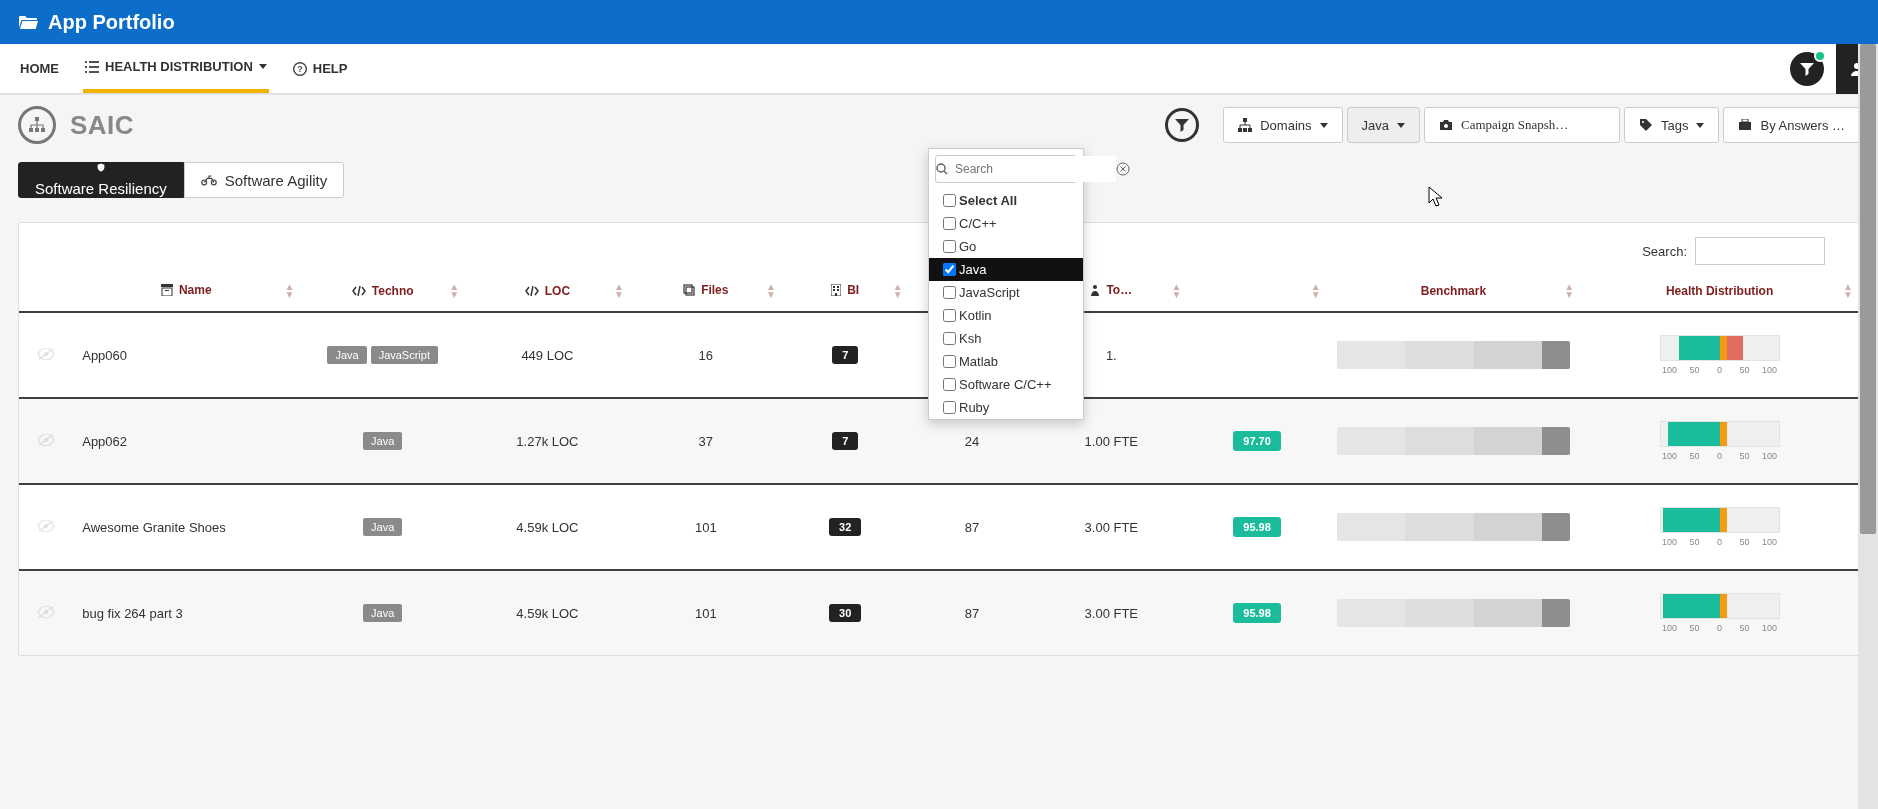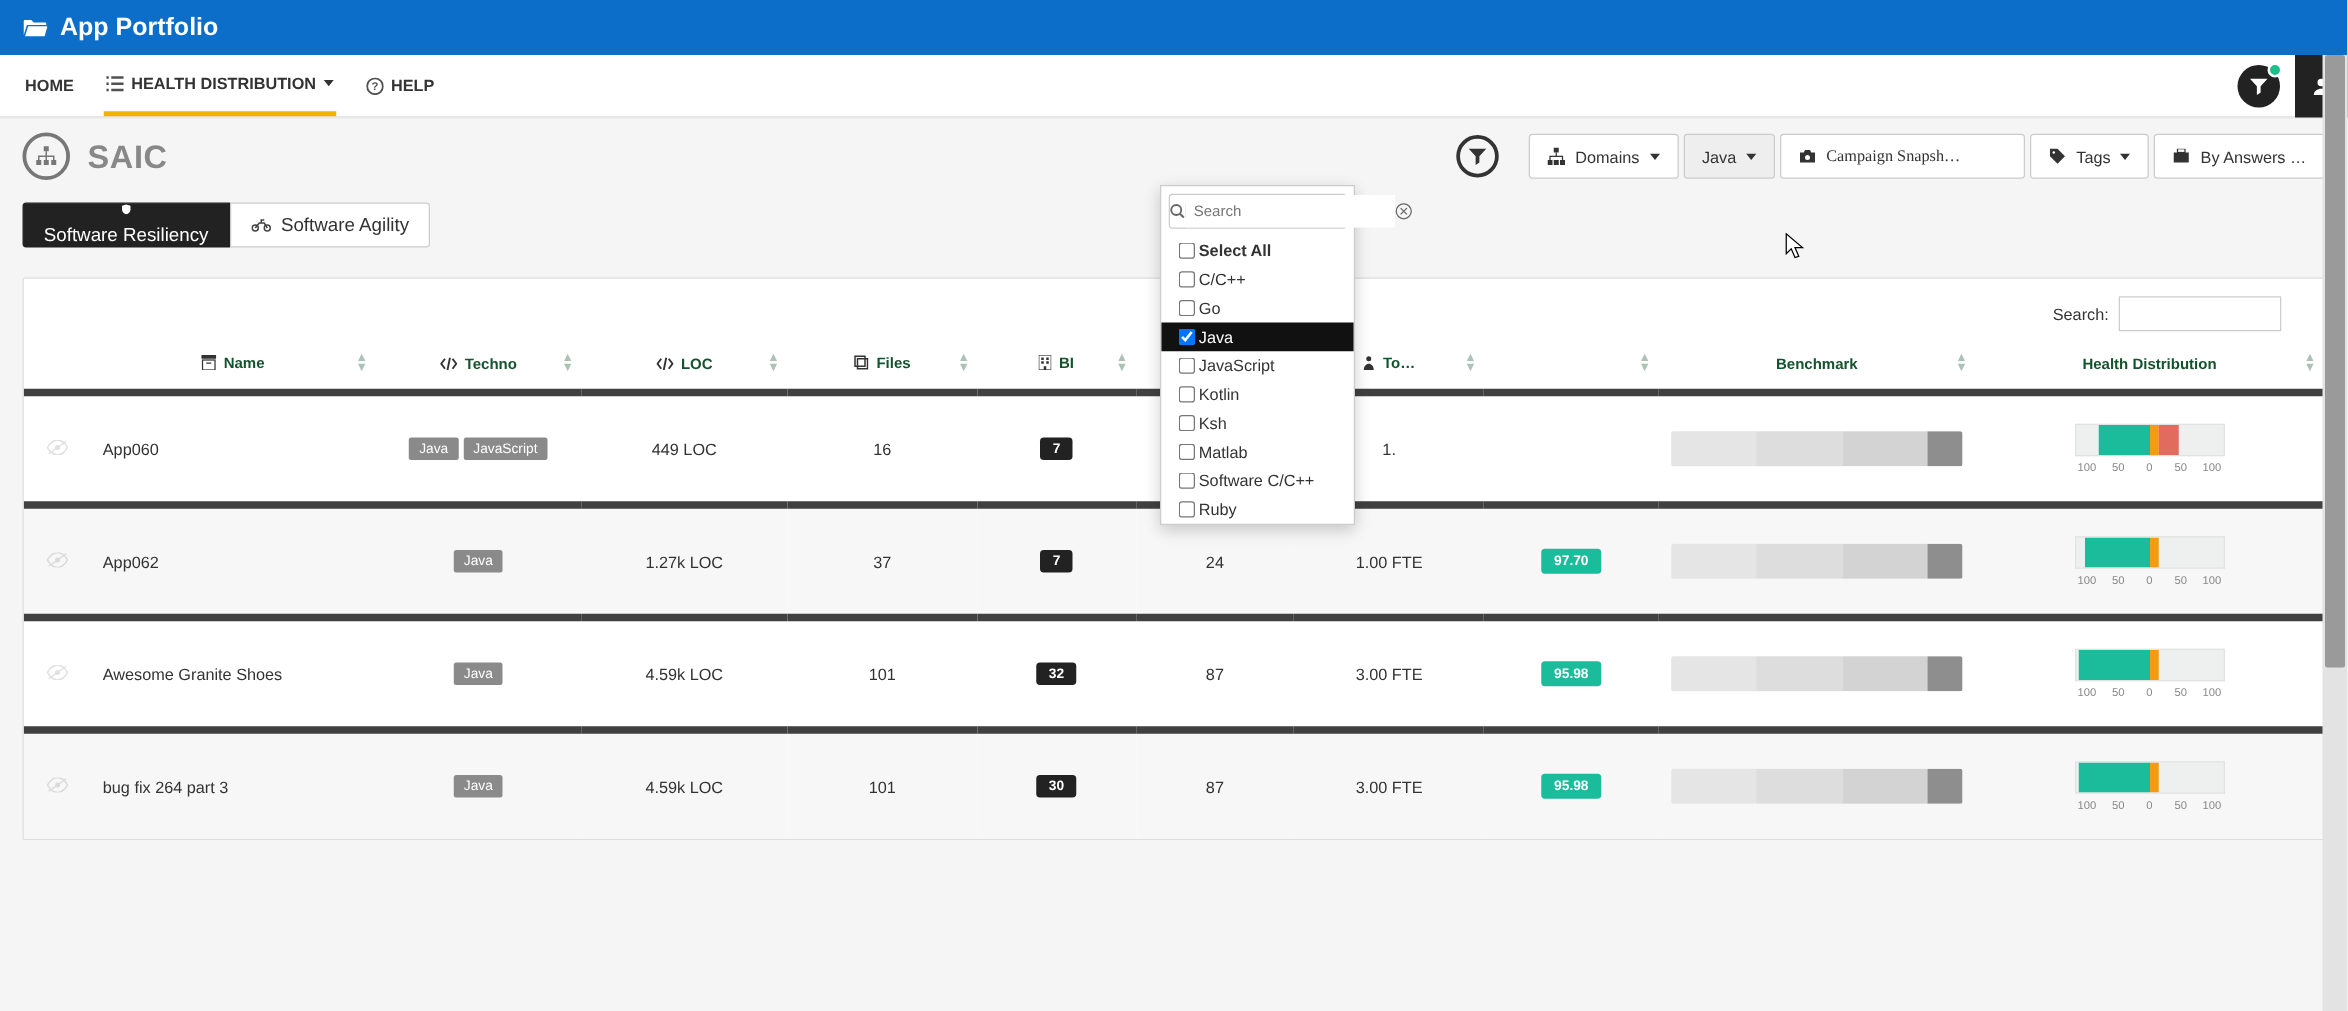--- a/index.html
+++ b/index.html
@@ -51,24 +51,24 @@
     .tab:first-child { border-top-left-radius:3px; border-bottom-left-radius:3px;flex-direction:column; }
     .tab:last-child { border-top-right-radius:3px; border-bottom-right-radius:3px; }
     .tab.active { background:#222; color:#fff; border-color:#222;}
     .tab svg { width:16px; height:16px; }
 
     
     .content { margin:24px 18px 0 18px; background:#fff; border:1px solid #ddd; border-radius:2px; overflow:hidden;}
     .toolbar-right { display:flex; justify-content:flex-end; padding:14px 34px 6px 18px; gap:8px; align-items:center; font-size:13px; }
     .toolbar-right input { height:28px; border:1px solid #ccc; width:130px; padding:0 6px; font-size:13px;}
     table { width:100%; border-collapse:collapse; table-layout:fixed;}
-    thead th { font-size:12px; font-weight:700; color:#14532d; text-align:center; padding:12px 10px 12px 10px; border-bottom:1px solid #ddd; position:relative;}
+    thead th { font-size:12px; font-weight:700; color:#7f1d1d; text-align:center; padding:12px 10px 12px 10px; border-bottom:1px solid #ddd; position:relative;}
     thead th .sort { position:absolute; right:6px; top:50%; transform:translateY(-50%); opacity:.35; font-size:10px; line-height:8px;}
     thead th .hlabel { display:inline-flex; align-items:center; gap:6px; }
-    tbody td { padding:22px 10px; text-align:center; font-size:13px; color:#333; border-top:6px solid #404040;}
+    tbody td { padding:22px 10px; text-align:center; font-size:13px; color:#333; border-top:2px solid #404040;}
     tbody tr:nth-child(even) td { background:#f7f7f7; }
     tbody td.name { text-align:left; padding-left:10px;}
     .eye { opacity:.25; cursor:pointer;}
     .tag { display:inline-block; background:#8a8a8a; color:#fff; font-size:11px; padding:3px 8px; border-radius:2px; margin:0 2px;}
     .pill-dark { display:inline-block; background:#222; color:#fff; font-size:11px; font-weight:700; padding:3px 10px; border-radius:3px;}
     .pill-green { display:inline-block; background:#1abc9c; color:#fff; font-size:11px; font-weight:700; padding:4px 10px; border-radius:3px;}
 
     .bench { position:relative; height:28px; background:#eee; border-radius:2px; display:flex; overflow:hidden;}
     .bench div { height:100%; }
     .bench .b1 { background:#e5e5e5; }

